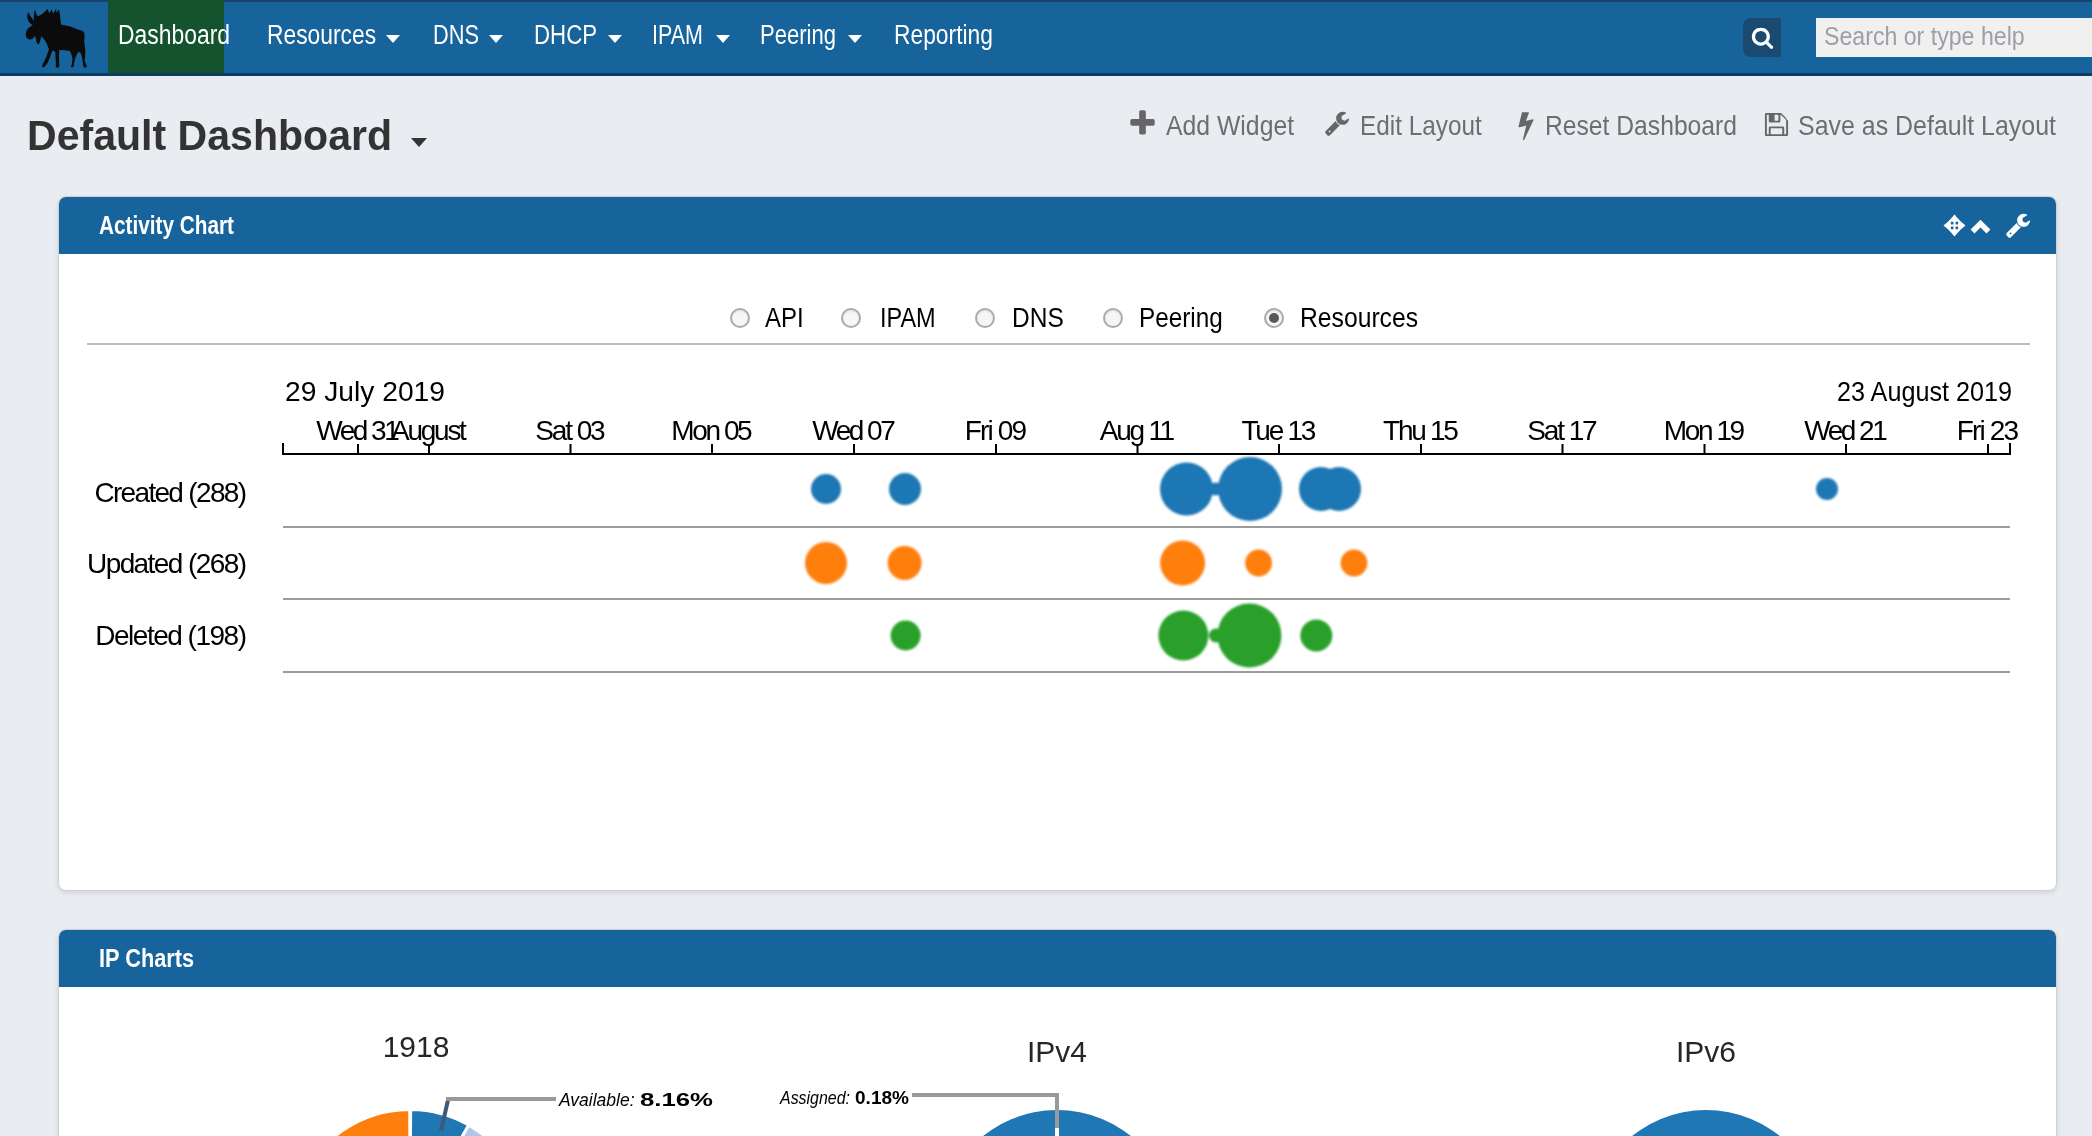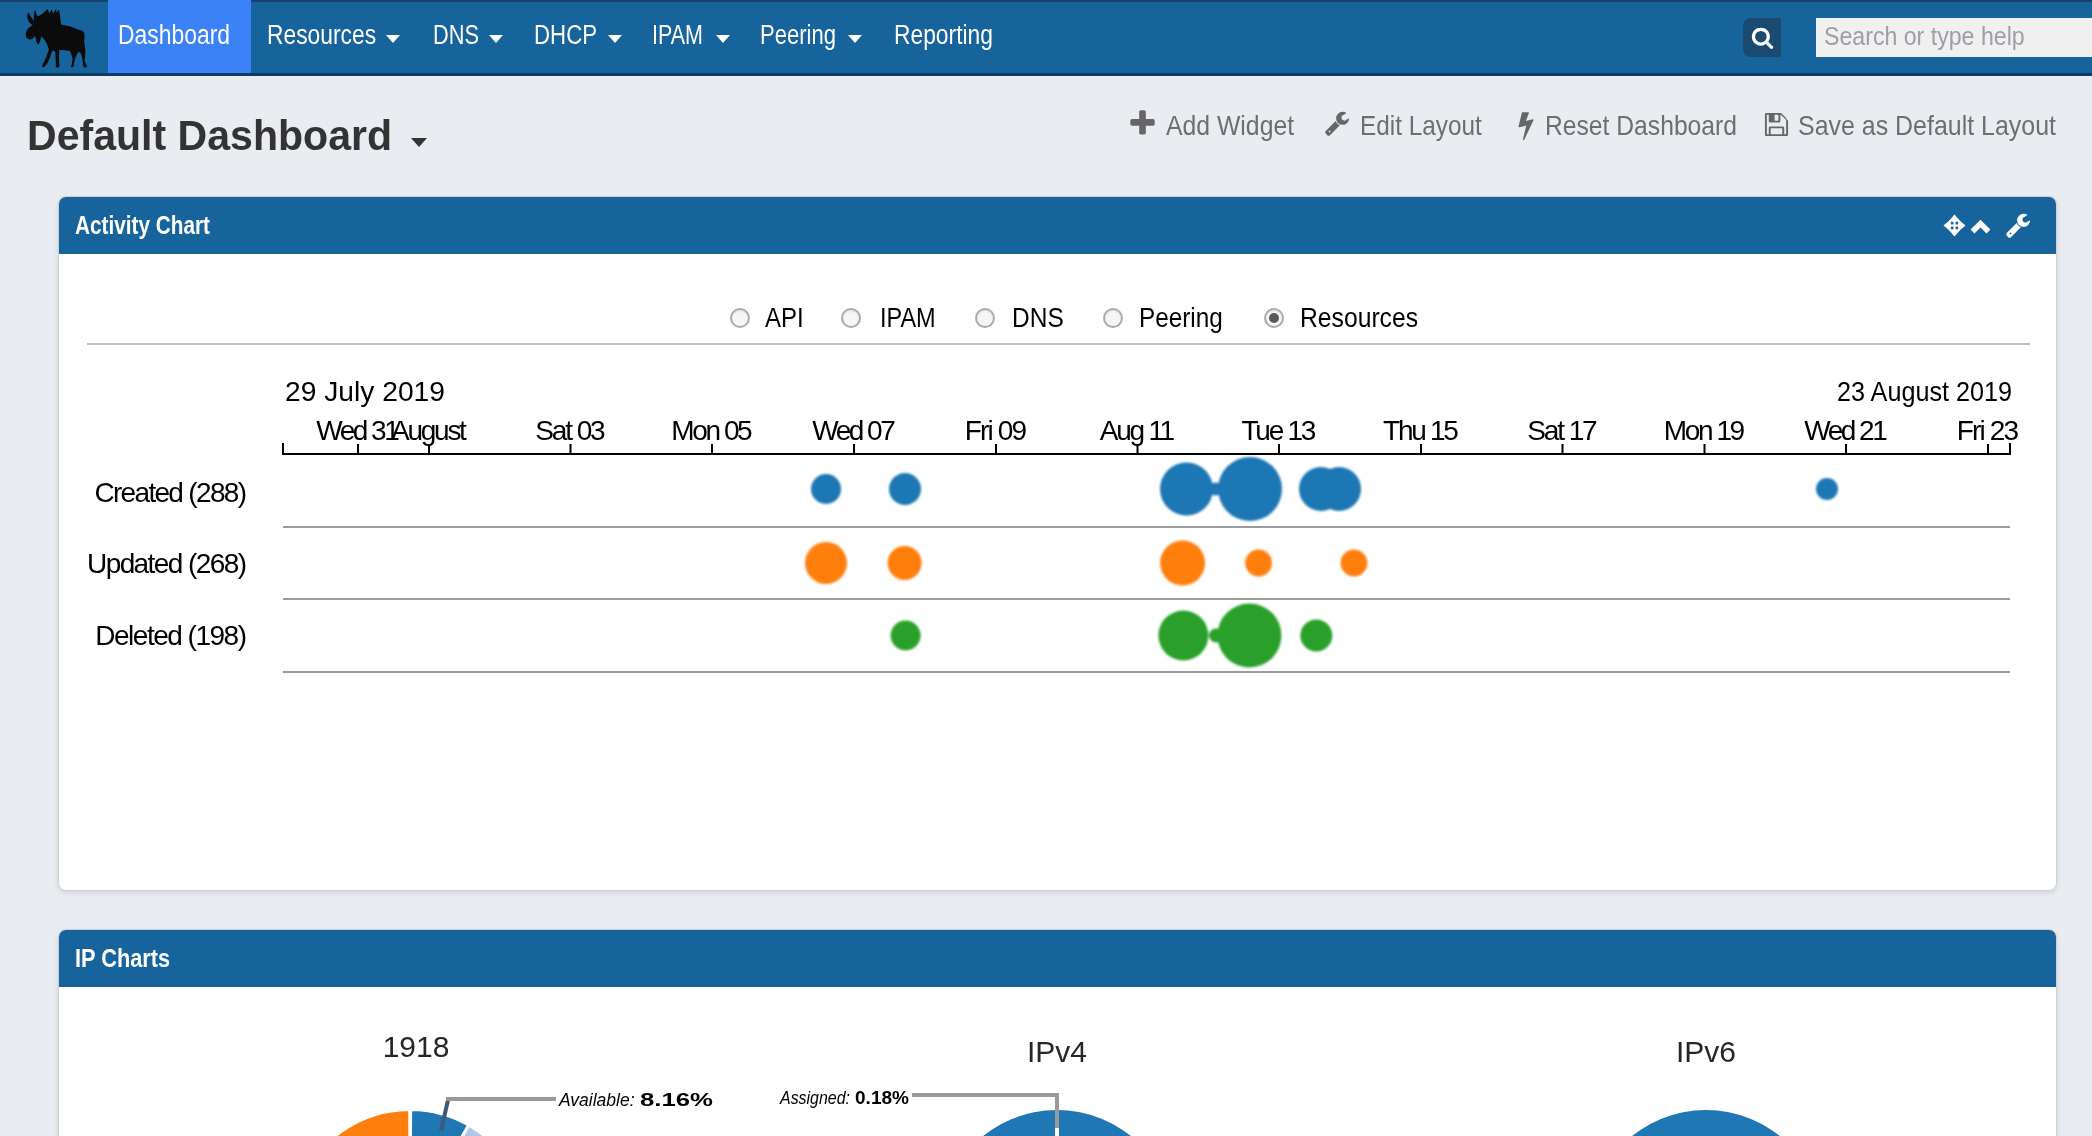--- a/index.html
+++ b/index.html
@@ -3,37 +3,37 @@
 <meta charset="utf-8">
 <style>
 * { margin:0; padding:0; box-sizing:border-box; }
 html,body { width:2092px; height:1136px; overflow:hidden; }
 body { font-family:"Liberation Sans", sans-serif; background:#E9EDF1; position:relative; }
 .abs { position:absolute; }
 
 
 #nav { position:absolute; left:0; top:0; width:2092px; height:76px; background:#17639C; border-bottom:3px solid #0E3D64; }
 #nav .topline { position:absolute; left:0; top:0; width:100%; height:2px; background:#1B4266; }
-#navtab { position:absolute; left:108px; top:0; width:143px; height:73px; background:#3b82f6; color:#fff; font-size:27px; line-height:71px; text-align:left; }
+#navtab { position:absolute; left:108px; top:0; width:116px; height:73px; background:#14532d; color:#fff; font-size:27px; line-height:71px; text-align:left; }
 #navtab span { display:inline-block; transform:scaleX(0.848); transform-origin:50% 50%; }
 .navitem { position:absolute; top:0; height:73px; line-height:71px; color:#fff; font-size:27px; white-space:nowrap; transform-origin:0 50%; }
 .ncaret { position:absolute; top:35px; width:0; height:0; border-left:7.5px solid transparent; border-right:7.5px solid transparent; border-top:8px solid #fff; }
 #search { position:absolute; left:1743px; top:18px; height:39px; }
 #searchicon { position:absolute; left:0; top:0; width:38px; height:39px; background:#1A4A70; border-radius:8px 0 0 8px; }
 #searchinput { position:absolute; left:38px; top:0; width:294px; height:39px; background:#F0F0F0; border-radius:0 16px 16px 0; overflow:hidden;margin-left:35px; }
 #searchinput span { position:absolute; left:8px; top:0; line-height:37px; color:#9CA0A5; font-size:26px; transform:scaleX(0.89); transform-origin:0 50%; white-space:nowrap; }
 
 
 #title { position:absolute; left:27px; top:114px; font-size:43px; line-height:43px; font-weight:bold; color:#333; white-space:nowrap; transform:scaleX(0.955); transform-origin:0 50%; }
 #titlecaret { position:absolute; left:411px; top:138px; width:0; height:0; border-left:8.5px solid transparent; border-right:8.5px solid transparent; border-top:9.5px solid #333; }
 .tooltext { position:absolute; top:112px; line-height:28px; color:#6E6E6E; font-size:28px; white-space:nowrap; transform-origin:0 50%; }
 
 
 .panel { position:absolute; left:58px; width:1999px; background:#fff; border:1px solid #CCD1D6; border-radius:8px; box-shadow:0 2px 5px rgba(0,0,0,0.10); }
-.phead { height:57px; background:#17639C; border-radius:7px 7px 0 0; color:#fff; font-weight:bold; font-size:25px; line-height:57px; padding-left:16px; position:relative; }
+.phead { height:57px; background:#17639C; border-radius:7px 7px 0 0; color:#fff; font-weight:bold; font-size:25px; line-height:57px; padding-left:40px; position:relative; }
 .phead .ht { display:inline-block; transform:scaleX(0.83); transform-origin:0 50%; }
 #panel1 { top:196px; height:695px; }
 #panel2 { top:929px; height:240px; }
 
 
 .radio { position:absolute; top:308px; width:20px; height:20px; border-radius:50%; background:#F6F6F6; border:2px solid #ABABAB; box-shadow:inset 0 1px 2px rgba(0,0,0,0.10); }
 .radio.sel::after { content:""; position:absolute; left:3px; top:3px; width:10px; height:10px; border-radius:50%; background:#595959; }
 .rlabel { position:absolute; top:303px; font-size:28px; color:#000; line-height:30px; transform-origin:0 50%; white-space:nowrap; }
 #sep1 { position:absolute; left:87px; top:343px; width:1943px; height:2px; background:#BDBDBD; }
 

